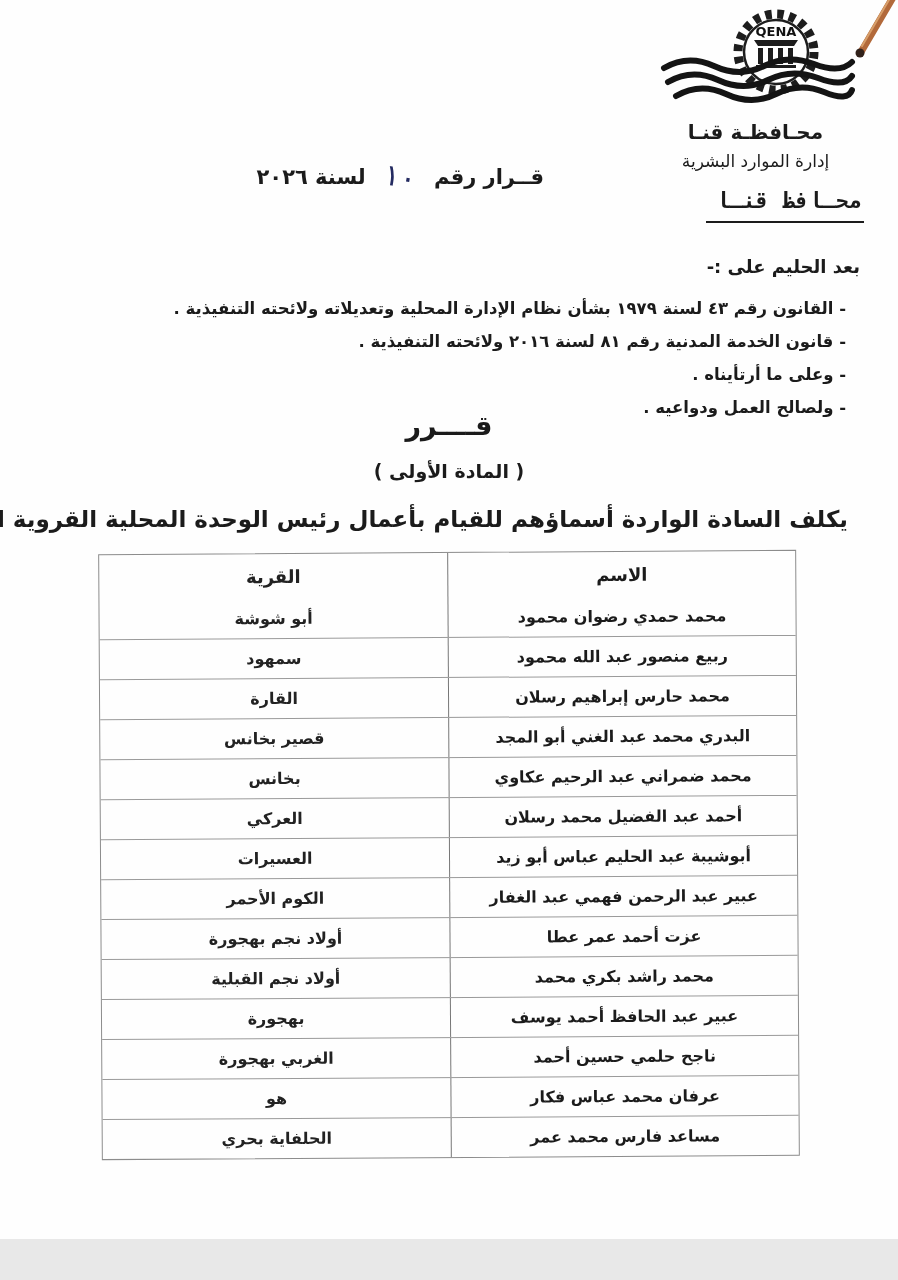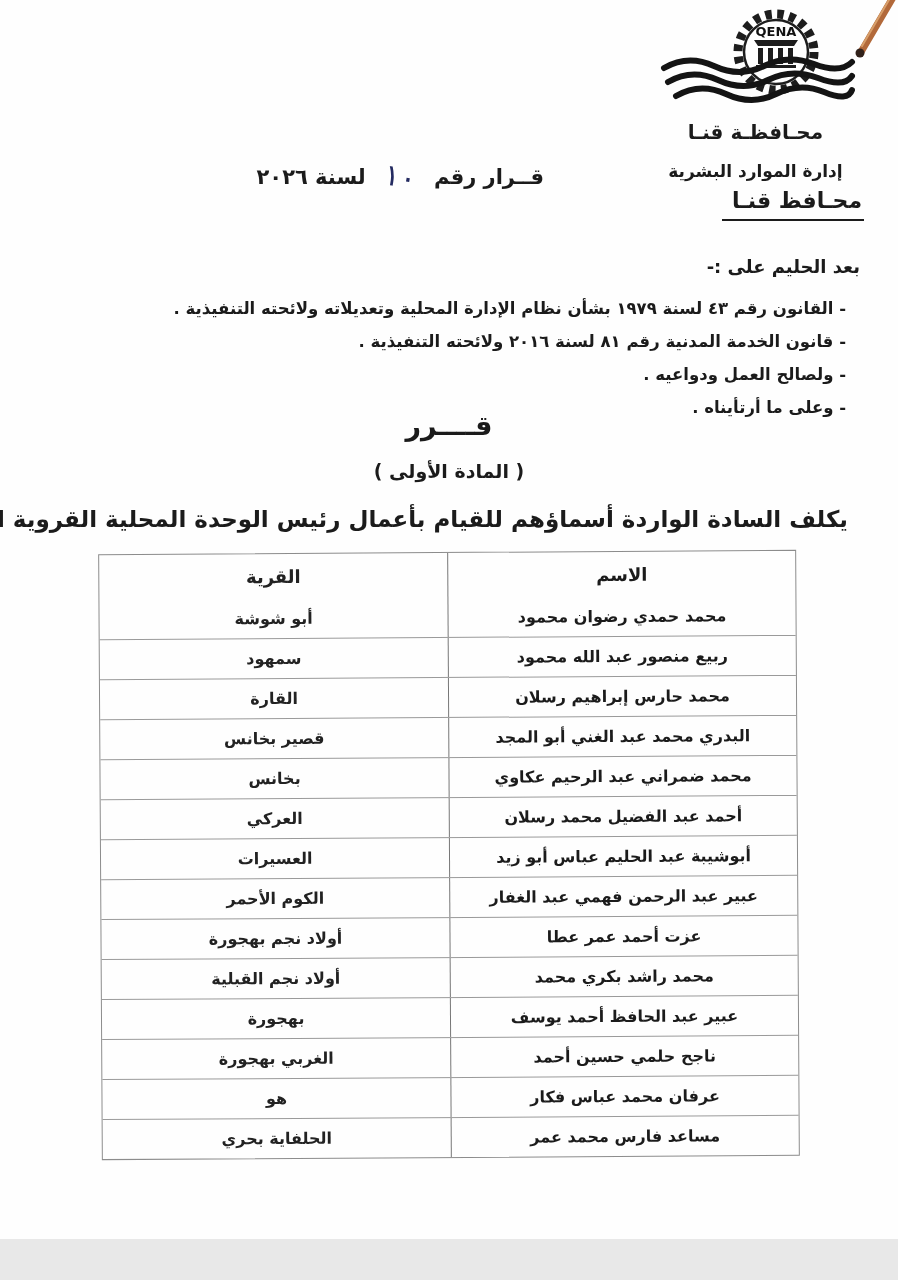--- a/index.html
+++ b/index.html
@@ -11,37 +11,37 @@
     overflow:hidden;
     font-family:"DejaVu Sans","Liberation Sans",sans-serif;
     color:#1b1b1b;
     direction:rtl;
   }
   
   .pen-artifact{position:absolute;top:0;right:0;width:95px;height:75px;}
   
   .logo-block{position:absolute;top:6px;right:40px;width:205px;text-align:center;}
   .logo-org{font-size:20px;font-weight:800;letter-spacing:1px;margin-top:10px;}
-  .logo-dept{font-size:17px;font-weight:700;margin-top:17px;}
+  .logo-dept{font-size:17px;font-weight:400;margin-top:7px;}
   
   .title-line{
     position:absolute;top:162px;left:232px;width:312px;
     display:flex;direction:rtl;align-items:center;gap:18px;
     font-size:21px;font-weight:800;white-space:nowrap;
   }
   .hand-number{
     font-size:30px;font-weight:400;color:#232a60;
     transform:rotate(10deg);display:inline-block;line-height:1;
     letter-spacing:3px;
   }
   
   .authority{
     position:absolute;top:188px;right:34px;
     font-size:22px;font-weight:800;
-    border-bottom:2px solid #1c1c1c;padding:0 2px 6px 10px;
+    border-bottom:2px solid #1c1c1c;padding:0 2px 6px 10px;font-family:Liberation Mono, monospace;
   }
   
   .preamble-heading{position:absolute;top:256px;right:38px;font-size:18px;font-weight:800;}
   .preamble-list{position:absolute;top:292px;right:52px;
     font-size:16.5px;font-weight:700;line-height:33px;white-space:nowrap;}
   
   .decided{position:absolute;top:410px;left:0;right:0;text-align:center;
     font-size:27px;font-weight:800;letter-spacing:1px;}
   .article-heading{position:absolute;top:460px;left:0;right:0;text-align:center;
     font-size:19px;font-weight:800;}
@@ -103,22 +103,22 @@
     <span class="hand-number">١٠</span>
     <span>لسنة ٢٠٢٦</span>
   </div>
 
   <div class="authority">محـافظ قنـا</div>
 
   <div class="preamble-heading">بعد الحليم على :-</div>
   <div class="preamble-list">
     <div>- القانون رقم ٤٣ لسنة ١٩٧٩ بشأن نظام الإدارة المحلية وتعديلاته ولائحته التنفيذية .</div>
     <div>- قانون الخدمة المدنية رقم ٨١ لسنة ٢٠١٦ ولائحته التنفيذية .</div>
+    <div>- وعلى ما أرتأيناه .</div>
     <div>- ولصالح العمل ودواعيه .</div>
-    <div>- وعلى ما أرتأيناه .</div>
   </div>
 
   <div class="decided">قــــرر</div>
   <div class="article-heading">( المادة الأولى )</div>
   <div class="article-text">يكلف السادة الواردة أسماؤهم للقيام بأعمال رئيس الوحدة المحلية القروية الموضحة قرين كل منهم</div>
 
   <div class="village-table">
     <div class="t-row t-head">
       <div class="cell cell-name">الاسم</div>
       <div class="cell cell-village">القرية</div>

